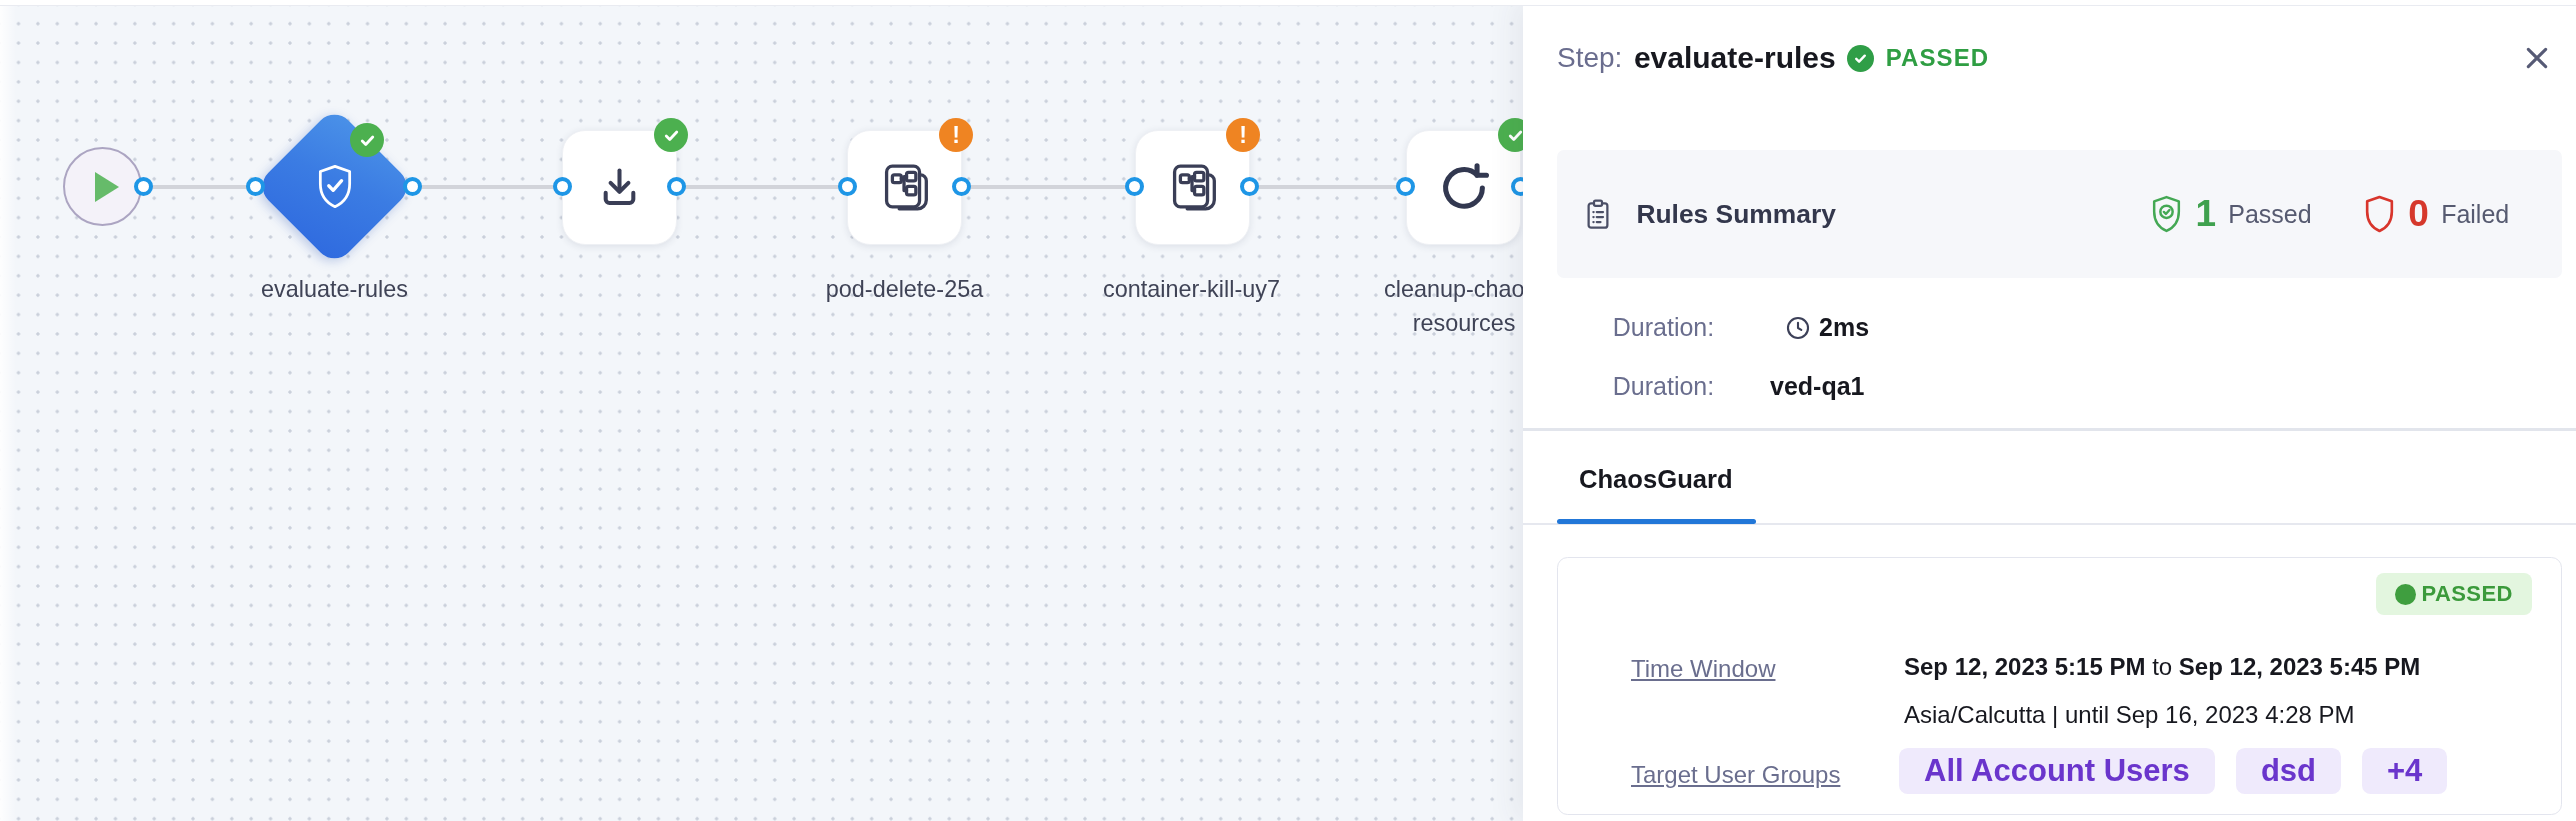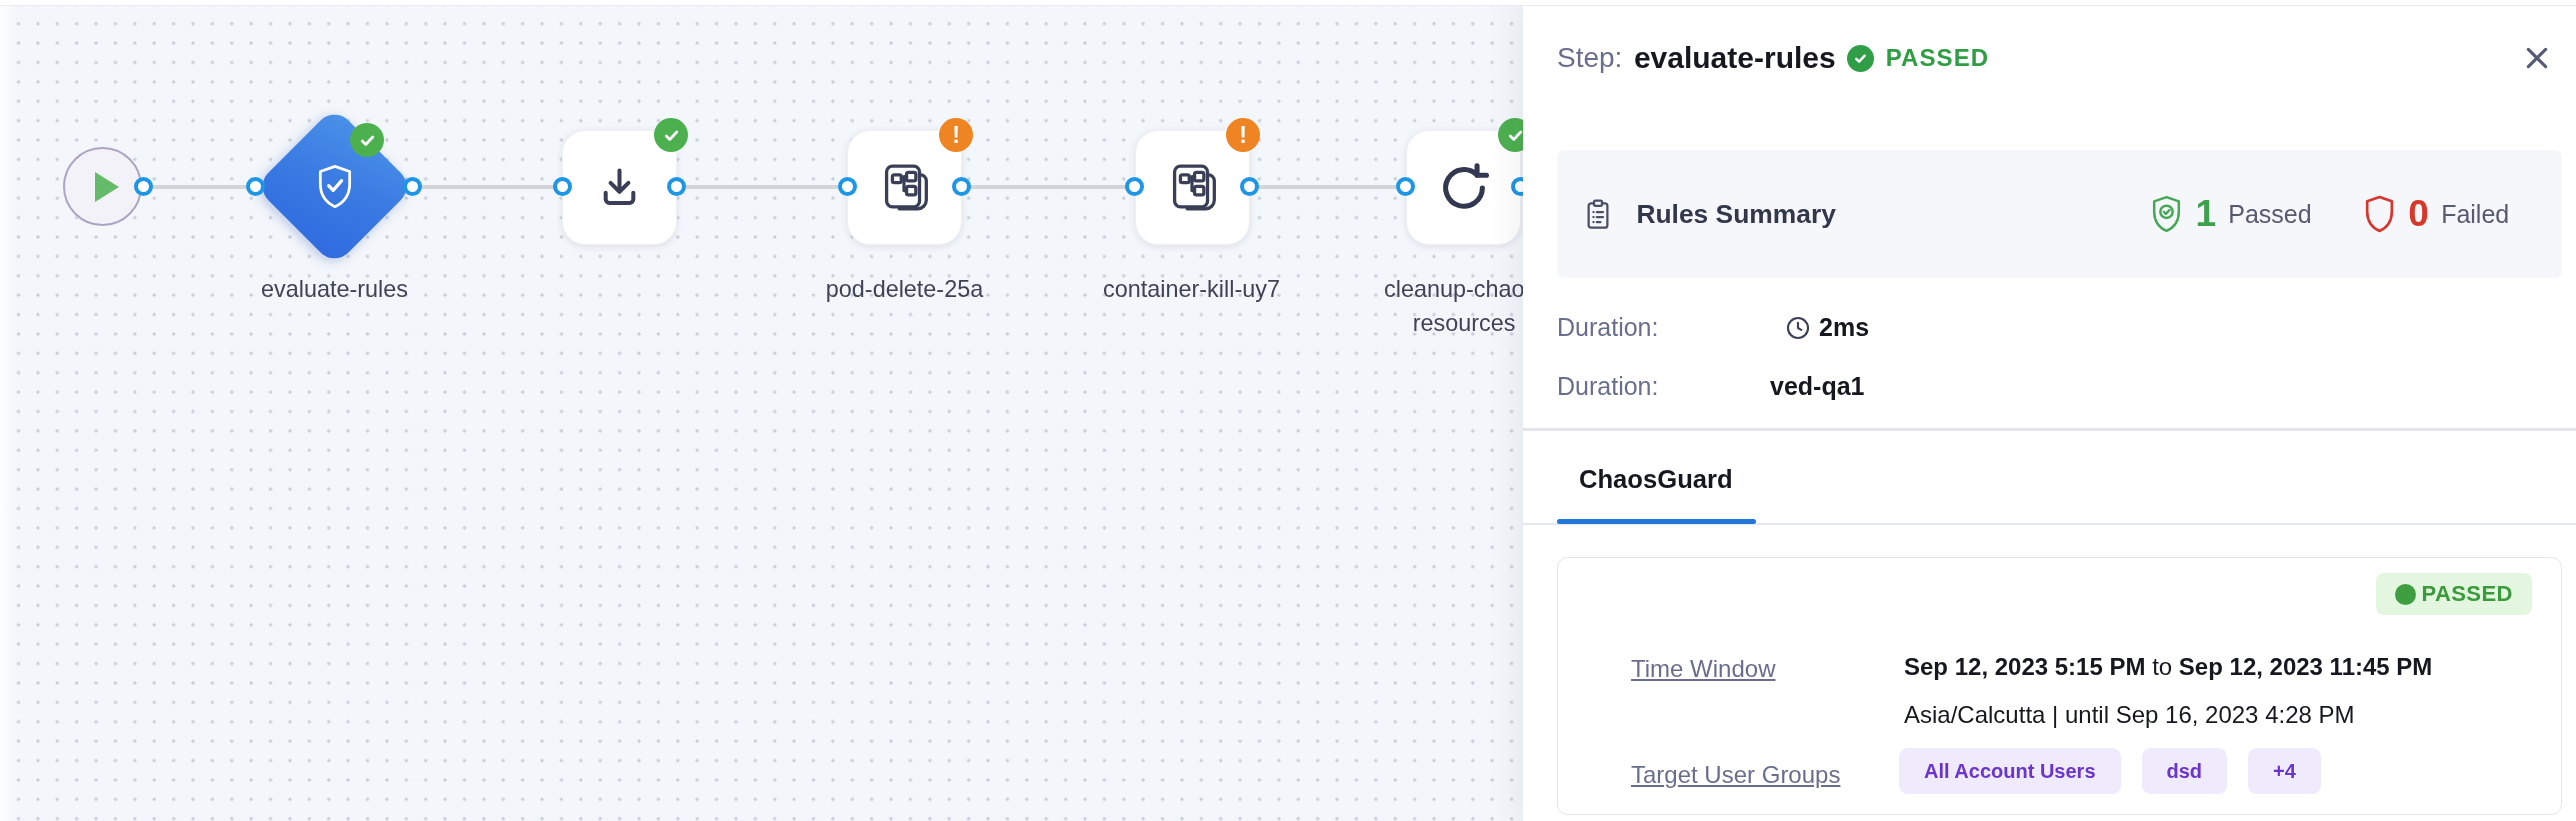--- a/index.html
+++ b/index.html
@@ -69,21 +69,21 @@
     background:#f6f7fa; border-radius:7px; display:flex; align-items:center;
     padding:0 26.4px; }
   .rules-card .title { font-size:26.4px; font-weight:600; color:#33374c; margin-left:23px; }
   .rgrp { margin-left:auto; display:flex; align-items:center; padding-right:26.4px; }
   .rnum { font-size:37px; font-weight:700; margin:0 12.3px 0 10.6px; }
   .rnum.g { color:#3fa14e; } .rnum.r { color:#d6382c; }
   .rlbl { font-size:25px; color:#565a70; }
   .rspace { width:49px; }
 
   .drow { position:absolute; left:34px; display:flex; align-items:center; height:35px; }
-  .dlabel { font-size:25px; color:#6a6e8e; width:213px; }
+  .dlabel { font-size:25px; color:#6a6e8e; width:213px;text-align:center; }
   .dval { font-size:25px; font-weight:700; color:#17181f; display:flex; align-items:center; }
   .dval .clock { margin:0 7px 0 14px; display:flex; }
 
   .divider { position:absolute; left:0; top:428px; width:1053px; height:2.6px; background:#e2e5ec; }
   .tab { position:absolute; left:44px; top:465px; font-size:25.6px; font-weight:700;
     color:#17181f; cursor:pointer;margin-left:12px; }
   .tab-underline { position:absolute; left:34px; top:519px; width:199px; height:5.3px;
     border-radius:2.6px; background:#2277d8; }
   .tab-border { position:absolute; left:0; top:523px; width:1053px; height:1.8px; background:#e6e8ef; }
 
@@ -93,21 +93,21 @@
     background:#e3f6df; border-radius:8px; display:flex; align-items:center;
     justify-content:center; gap:5.3px; }
   .gpill .dot { width:21px; height:21px; border-radius:50%; background:#3f9e3f; }
   .gpill .ptxt { font-size:22px; font-weight:800; color:#3b9a3b; letter-spacing:0.4px; }
 
   .glabel { position:absolute; left:73px; font-size:24px; color:#6a6e8e;text-decoration:underline; }
   .gval { position:absolute; left:346px; font-size:24px; color:#17181f; }
   .gval b { font-weight:700; }
   .chips { position:absolute; left:341px; top:190px; display:flex; gap:21px; }
   .chip { height:46px; background:#efeafc; border-radius:8.8px; display:flex;
-    align-items:center; padding:0 25px; font-size:20px; font-weight:700; color:#6a35cc; }
+    align-items:center; padding:0 25px; font-size:31px; font-weight:700; color:#6a35cc; }
 
   svg { display:block; }
 </style>
 </head>
 <body>
 
 <div id="app">
 
   <div id="canvas">
 
@@ -276,21 +276,21 @@
     <div class="tab-underline"></div>
 
     <div class="gcard">
 
       <div class="gpill">
         <span class="dot"></span>
         <span class="ptxt">PASSED</span>
       </div>
 
       <span class="glabel" style="top:97px;">Time Window</span>
-      <span class="gval" style="top:95px;"><b>Sep 12, 2023 5:15 PM</b><span> to </span><b>Sep 12, 2023 11:45 PM</b></span>
+      <span class="gval" style="top:95px;"><b>Sep 12, 2023 5:15 PM</b><span> to </span><b>Sep 12, 2023 5:45 PM</b></span>
       <span class="gval" style="top:143px;">Asia/Calcutta | until Sep 16, 2023 4:28 PM</span>
 
       <span class="glabel" style="top:203px;">Target User Groups</span>
       <div class="chips">
         <span class="chip">All Account Users</span>
         <span class="chip">dsd</span>
         <span class="chip">+4</span>
       </div>
     </div>
   </div>

